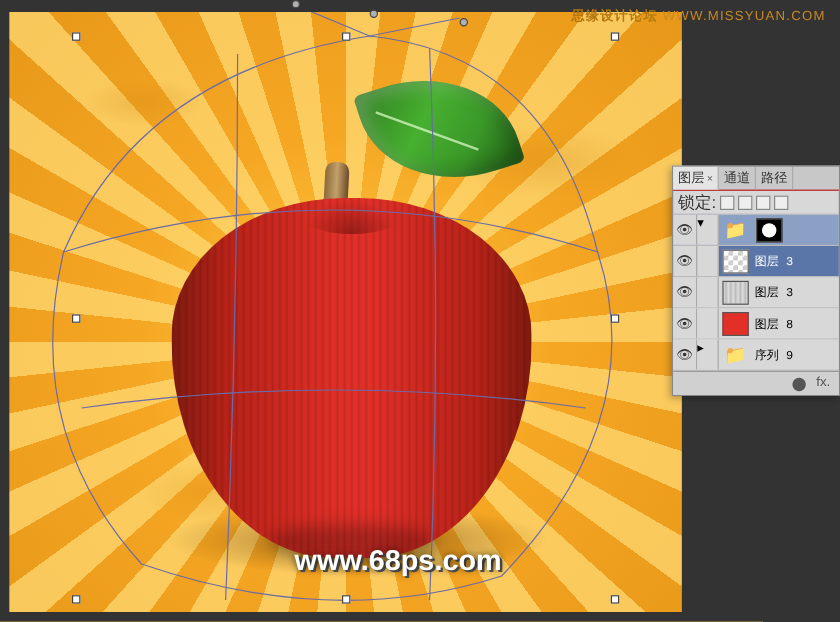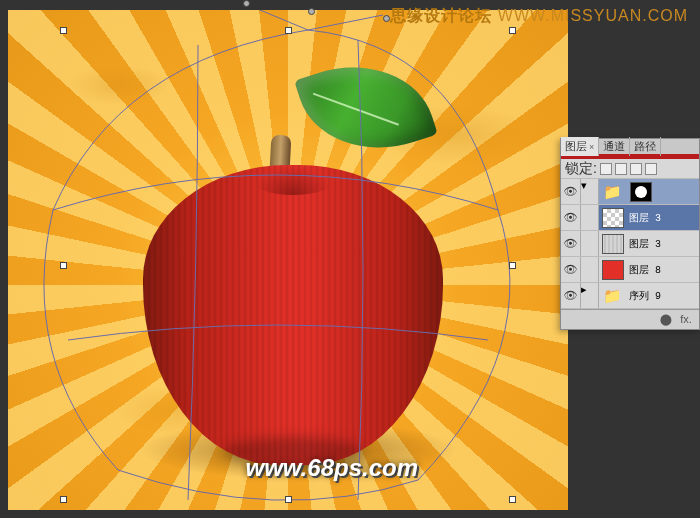--- a/index.html
+++ b/index.html
@@ -24,27 +24,27 @@
 
 .leaf { position: absolute; left: 298px; top: 50px; width: 120px; height: 95px; transform: rotate(-18deg); }
 .leaf-shape { width: 100%; height: 100%; background: linear-gradient(135deg, #2d7a1f 0%, #47b030 40%, #3a9828 70%, #1f5a15 100%); border-radius: 5% 80% 5% 80%; position: relative; box-shadow: inset -6px -6px 14px rgba(0,0,0,0.25), inset 6px 6px 14px rgba(255,255,255,0.25); }
 .leaf-shape::before { content: ""; position: absolute; left: 12%; top: 18%; width: 76%; height: 2px; background: rgba(230,255,210,0.7); transform: rotate(38deg); transform-origin: left; }
 
 .transform-box { position: absolute; left: 55px; top: 20px; width: 450px; height: 470px; pointer-events: none; }
 .tb-handle { position: absolute; width: 7px; height: 7px; background: #fff; border: 1px solid #444; }
 .tb-anchor { position: absolute; width: 7px; height: 7px; background: #b0b0b0; border: 1px solid #444; border-radius: 50%; }
 .mesh-line { stroke: #6b6ba8; stroke-width: 1; fill: none; }
 
-.watermark-top { position: absolute; right: 12px; top: 6px; color: #c88820; font-size: 16px; letter-spacing: 1px; }
+.watermark-top { position: absolute; right: 12px; top: 6px; color: #c88820; font-size: 11px; letter-spacing: 1px; }
 .watermark-top .cn { color: #b57810; font-weight: bold; }
-.watermark-bottom { position: absolute; right: 150px; bottom: 28px; color: #fff; font-size: 24px; font-weight: bold; font-style: italic; text-shadow: 0 0 6px rgba(0,0,0,0.7), 2px 2px 0 #555; }
+.watermark-bottom { position: absolute; right: 150px; bottom: 28px; color: #fff; font-size: 24px; font-weight: bold; text-shadow: 0 0 6px rgba(0,0,0,0.7), 2px 2px 0 #555; }
 
 
 .panel { position: absolute; right: 0; top: 138px; width: 140px; background: #d8d8d8; border: 1px solid #888; box-shadow: -2px 2px 6px rgba(0,0,0,0.3); }
-.panel-tabs { display: flex; background: #c8c8c8; border-bottom: 5px solid #b91c1c; height: 20px; align-items: center; }
+.panel-tabs { display: flex; background: #c8c8c8; border-bottom: 1px solid #b91c1c; height: 20px; align-items: center; }
 .ptab { padding: 2px 4px; font-size: 11px; color: #333; border-right: 1px solid #aaa; cursor: default; }
 .ptab.active { background: #e4e4e4; }
 .ptab .x { font-size: 9px; margin-left: 2px; color: #666; }
 .panel-row { display: flex; align-items: center; padding: 2px 4px; gap: 4px; border-bottom: 1px solid #bbb; height: 22px; }
 .panel-row select { font-size: 11px; border: 1px solid #888; background: #fff; width: 60px; }
 .lock-row { display: flex; align-items: center; gap: 3px; padding: 2px 4px; border-bottom: 1px solid #bbb; height: 20px; font-size: 14px; color: #333; }
 .lock-ic { width: 12px; height: 12px; border: 1px solid #888; background: #eee; display: inline-block; }
 
 .layer { display: flex; align-items: center; height: 26px; border-bottom: 1px solid #bbb; background: #d8d8d8; }
 .layer.selected { background: #5a76a8; color: #fff; }

